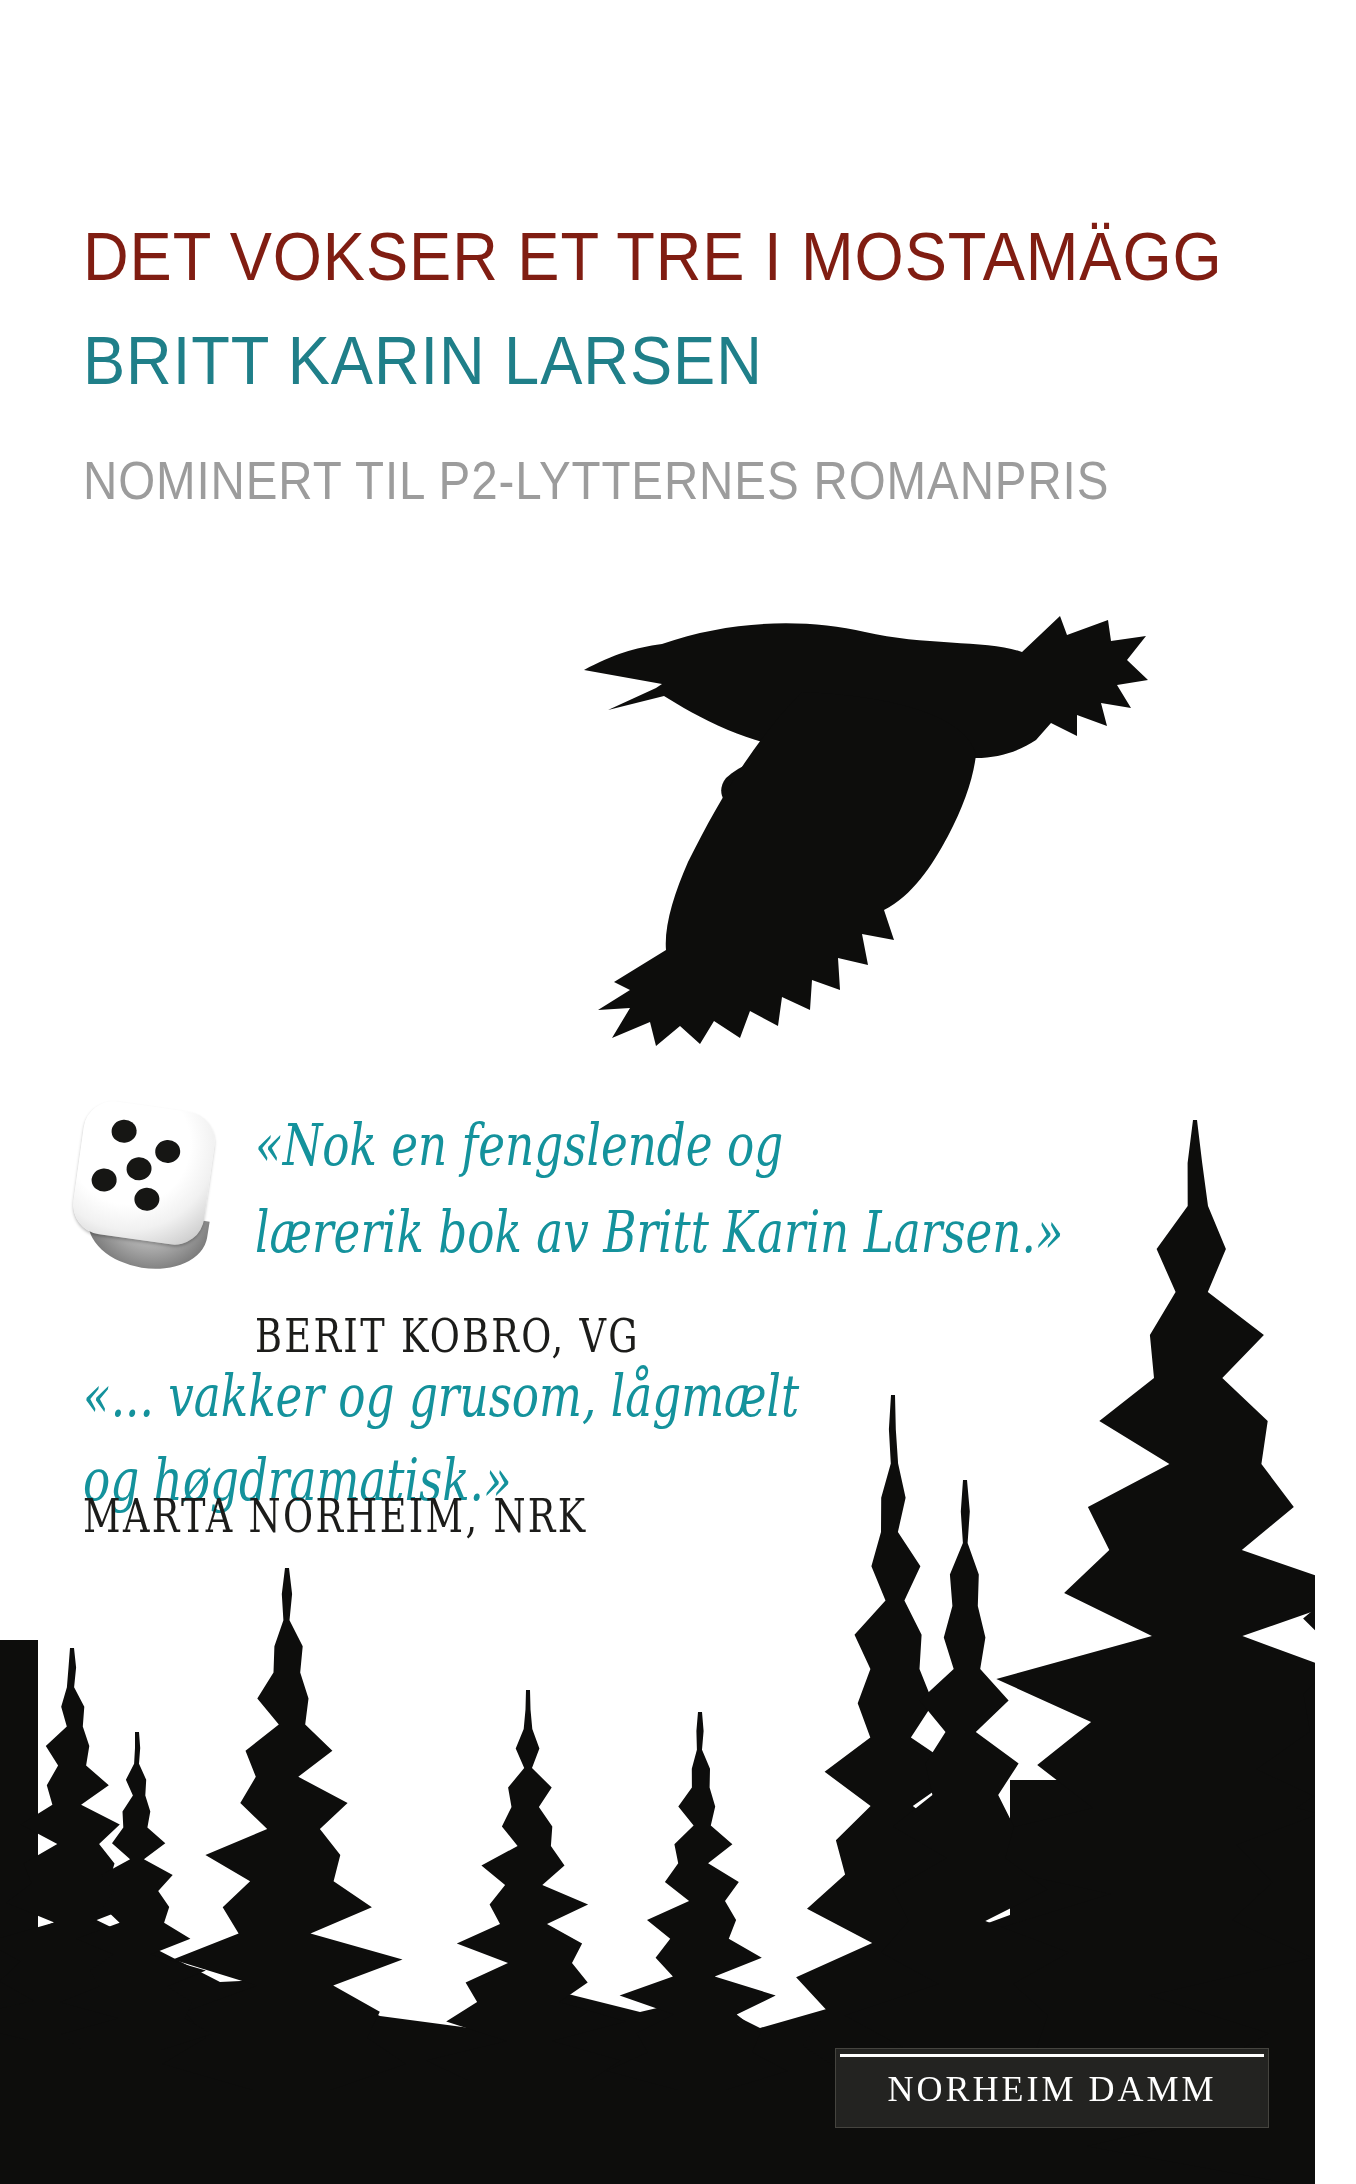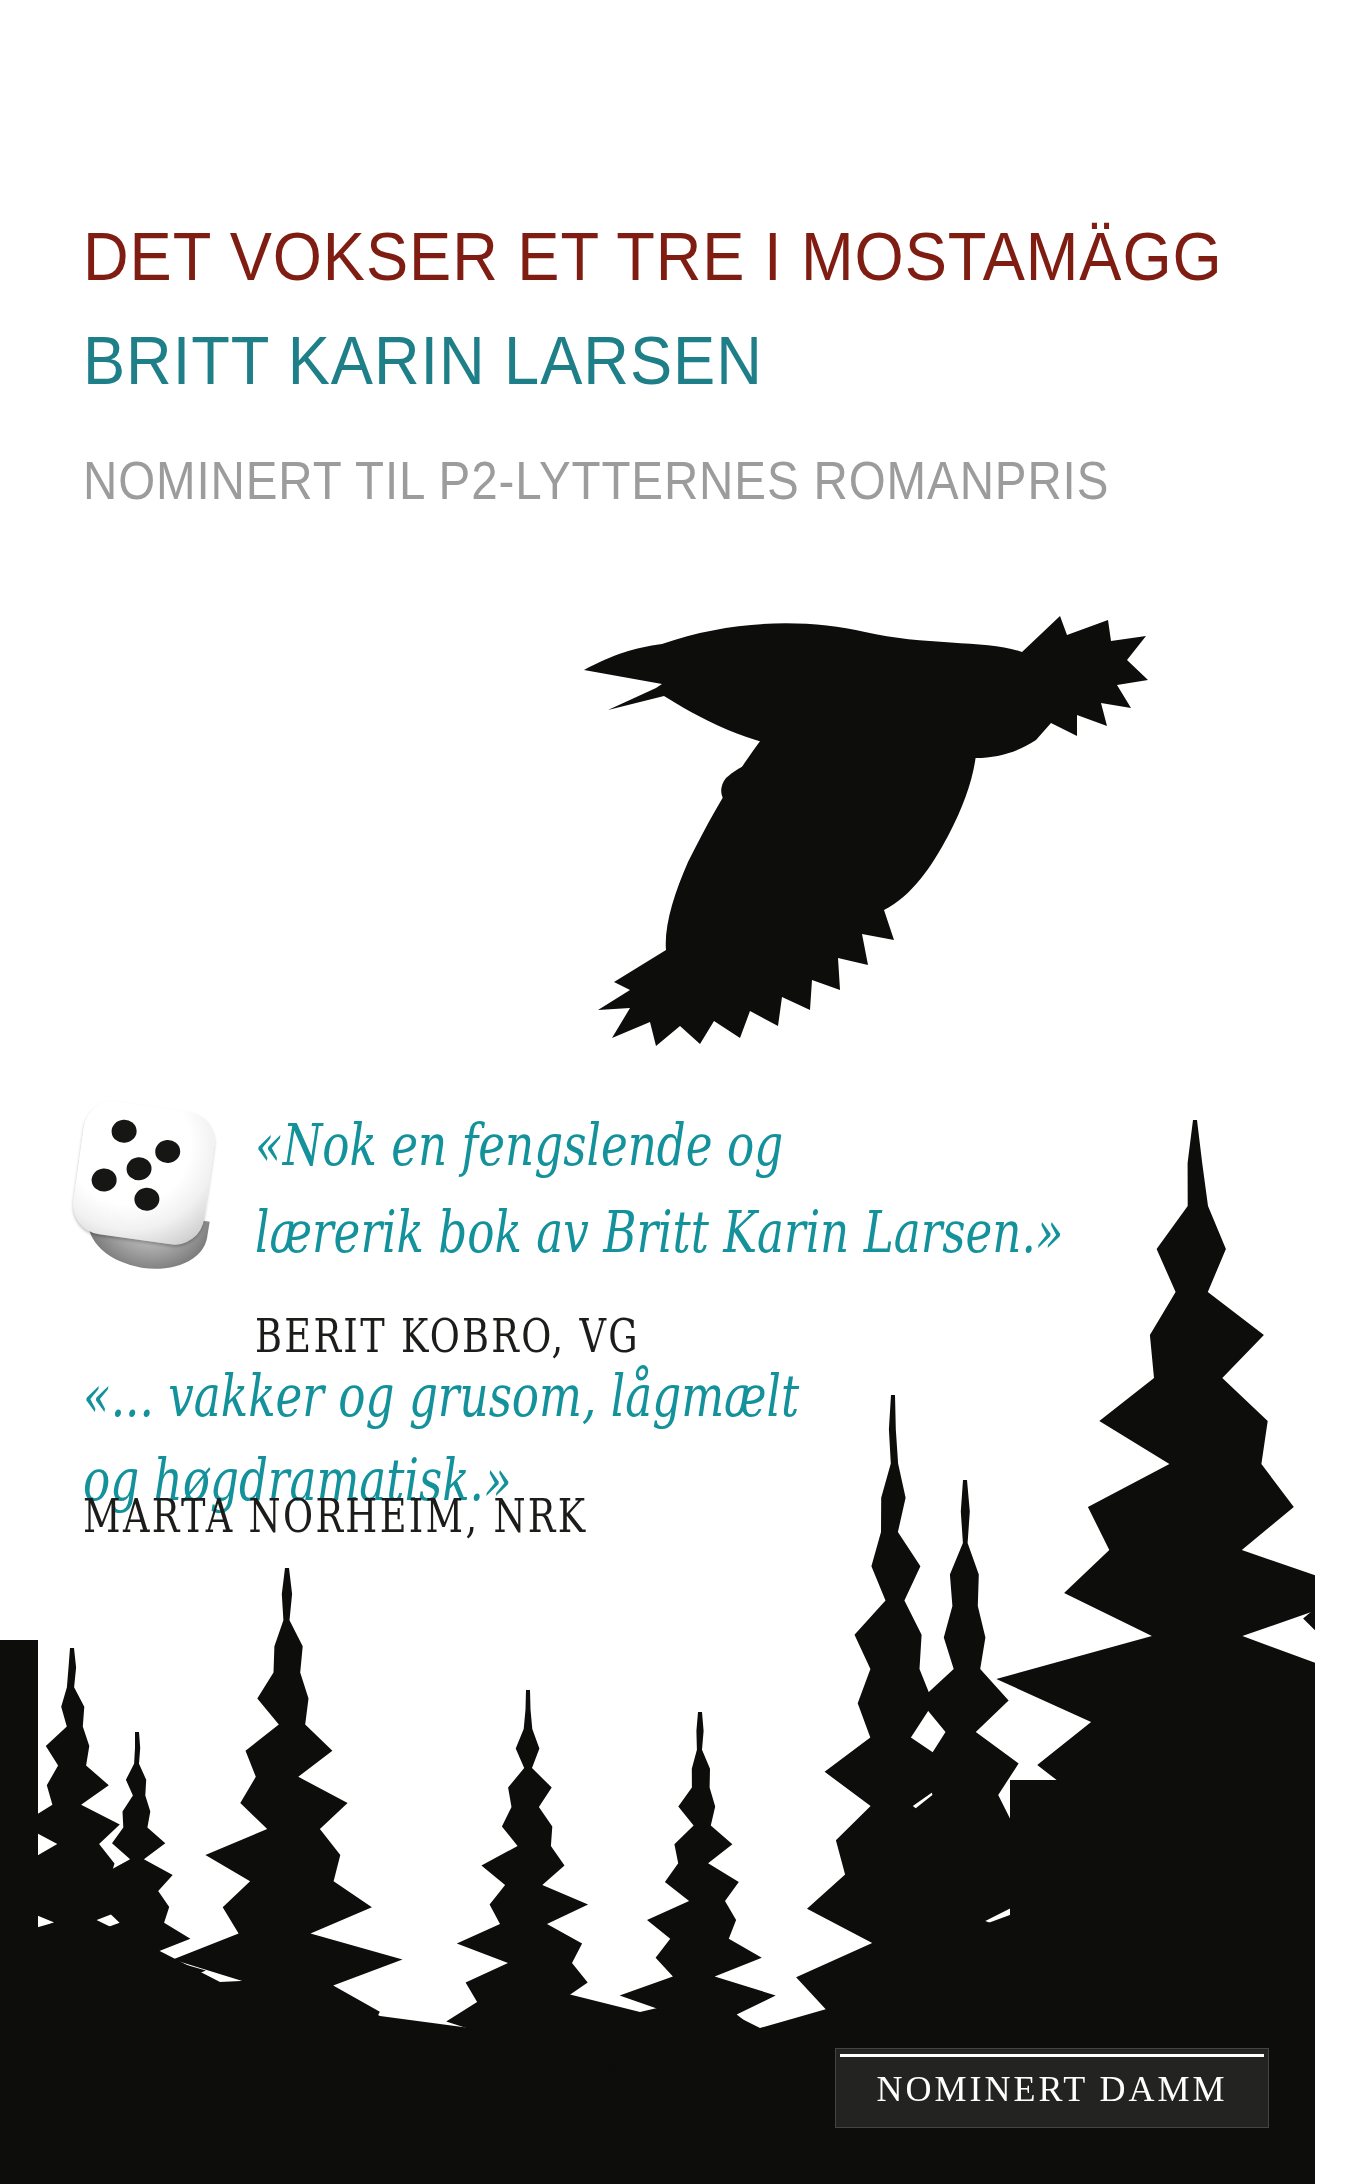--- a/index.html
+++ b/index.html
@@ -150,16 +150,16 @@
       <polygon points="967.0,400.0 969.8,431.5 967.6,463.0 978.8,494.5 977.8,526.0 985.4,557.5 980.2,589.0 1008.6,620.5 975.8,652.0 1018.6,683.5 998.2,715.0 1014.0,746.5 1005.3,778.0 1047.6,809.5 985.3,841.0 1069.0,872.5 1013.1,904.0 1047.9,935.5 1036.8,967.0 1081.4,998.5 1000.7,1030.0 906.9,1030.0 872.4,998.5 902.5,967.0 844.7,935.5 938.6,904.0 881.0,872.5 908.6,841.0 892.5,809.5 946.6,778.0 892.8,746.5 932.4,715.0 925.5,683.5 945.5,652.0 919.6,620.5 953.7,589.0 943.8,557.5 952.4,526.0 949.9,494.5 962.9,463.0 960.8,431.5 963.0,400.0" fill="#0d0d0c"></polygon>
       <polygon points="289.0,488.0 292.1,514.1 289.5,540.2 302.7,566.3 300.2,592.4 308.5,618.5 305.2,644.6 332.4,670.7 298.3,696.8 347.6,722.9 319.9,749.0 340.3,775.1 333.6,801.2 371.9,827.3 310.5,853.4 402.5,879.5 333.2,905.6 379.8,931.7 367.2,957.8 405.8,983.9 330.8,1010.0 252.7,1010.0 162.5,983.9 206.0,957.8 185.0,931.7 256.9,905.6 172.8,879.5 238.6,853.4 222.7,827.3 250.1,801.2 205.4,775.1 267.2,749.0 240.3,722.9 255.8,696.8 245.5,670.7 278.8,644.6 257.3,618.5 273.5,592.4 274.4,566.3 283.4,540.2 281.8,514.1 285.0,488.0" fill="#0d0d0c"></polygon>
       <polygon points="74.0,568.0 76.1,587.6 74.1,607.2 84.3,626.8 82.8,646.4 89.3,666.0 86.1,685.6 108.8,705.2 81.1,724.8 119.8,744.4 99.1,764.0 114.5,783.6 108.5,803.2 141.1,822.8 90.3,842.4 163.6,862.0 110.5,881.6 145.3,901.2 135.6,920.8 168.9,940.4 105.5,960.0 28.1,960.0 -52.2,940.4 33.6,920.8 -0.6,901.2 20.5,881.6 -14.1,862.0 54.3,842.4 6.2,822.8 31.6,803.2 23.6,783.6 57.3,764.0 20.7,744.4 52.4,724.8 46.8,705.2 58.1,685.6 45.8,666.0 66.8,646.4 61.2,626.8 66.9,607.2 68.5,587.6 70.0,568.0" fill="#0d0d0c"></polygon>
       <polygon points="139.0,652.0 140.2,667.9 139.0,683.8 146.2,699.7 145.3,715.6 150.3,731.5 147.4,747.4 165.3,763.3 143.9,779.2 172.7,795.1 158.2,811.0 169.2,826.9 164.1,842.8 190.4,858.7 150.5,874.6 205.9,890.5 167.4,906.4 192.0,922.3 184.7,938.2 211.9,954.1 161.4,970.0 81.4,970.0 61.8,954.1 118.4,938.2 60.0,922.3 99.2,906.4 90.0,890.5 113.8,874.6 76.1,858.7 119.6,842.8 103.1,826.9 113.7,811.0 101.3,795.1 130.1,779.2 112.0,763.3 123.3,747.4 122.5,731.5 132.9,715.6 125.9,699.7 134.1,683.8 135.0,667.9 135.0,652.0" fill="#0d0d0c"></polygon>
       <polygon points="530.0,610.0 530.5,629.5 532.3,649.0 539.4,668.5 532.0,688.0 551.7,707.5 538.9,727.0 552.3,746.5 550.9,766.0 564.5,785.5 542.3,805.0 588.1,824.5 547.0,844.0 582.1,863.5 572.0,883.0 587.7,902.5 559.4,922.0 625.9,941.5 552.0,961.0 620.7,980.5 590.7,1000.0 467.2,1000.0 426.0,980.5 506.6,961.0 446.2,941.5 477.1,922.0 465.6,902.5 508.0,883.0 456.8,863.5 500.0,844.0 489.6,824.5 505.1,805.0 481.4,785.5 517.6,766.0 501.9,746.5 511.5,727.0 508.1,707.5 524.2,688.0 515.7,668.5 523.7,649.0 525.5,629.5 526.0,610.0" fill="#0d0d0c"></polygon>
       <polygon points="702.0,632.0 703.6,650.9 702.0,669.8 710.0,688.7 709.6,707.6 715.2,726.5 710.8,745.4 732.4,764.3 708.1,783.2 738.8,802.1 725.0,821.0 736.1,839.9 728.8,858.8 761.8,877.7 714.7,896.6 775.7,915.5 736.7,934.4 760.5,953.3 752.0,972.2 787.2,991.1 725.3,1010.0 677.8,1010.0 606.7,991.1 647.8,972.2 636.5,953.3 674.0,934.4 619.6,915.5 672.9,896.6 655.6,877.7 670.2,858.8 647.0,839.9 689.1,821.0 664.9,802.1 678.2,783.2 674.4,764.3 693.6,745.4 678.3,726.5 691.9,707.6 691.8,688.7 696.9,669.8 696.4,650.9 698.0,632.0" fill="#0d0d0c"></polygon>
     </svg>
 
   <div class="abs logo">
     <div class="logo-rule"></div>
-    <div class="logo-name nowrap">NOMINERT DAMM</div>
+    <div class="logo-name nowrap">NORHEIM DAMM</div>
   </div>
 
 </div>
 
 </body></html>

